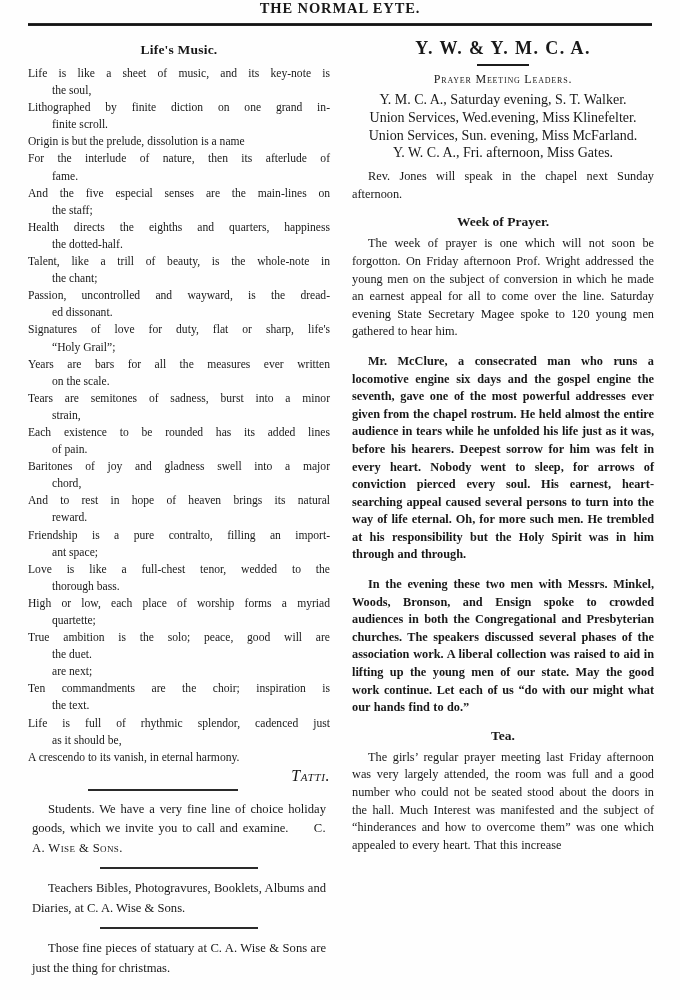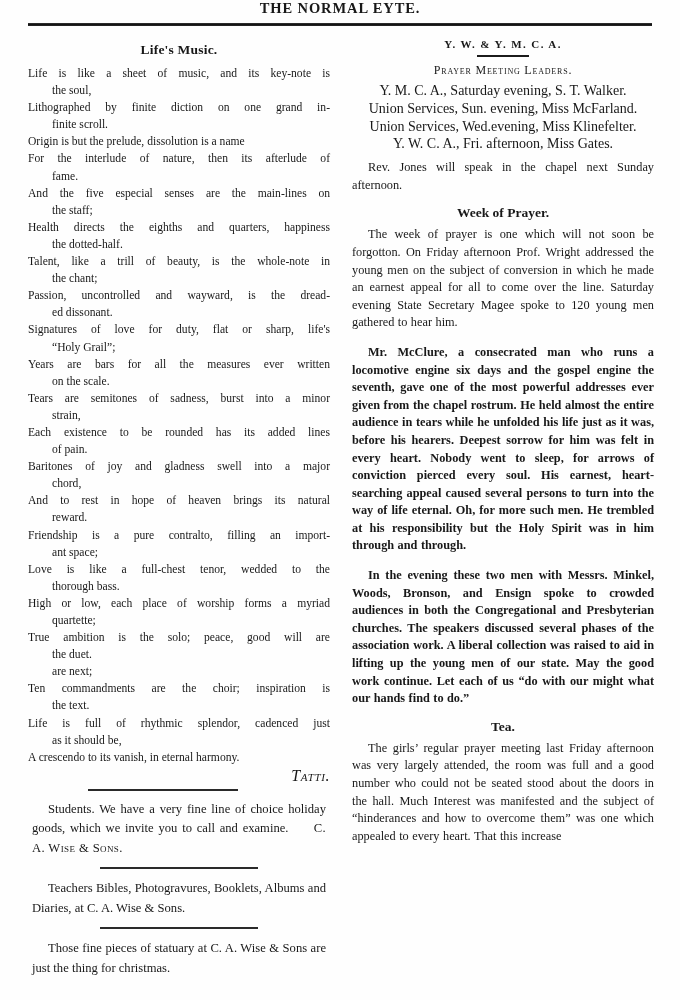--- a/index.html
+++ b/index.html
@@ -52,21 +52,21 @@
 
   
   h2.sec-title {
     font-size: 13.5px;
     font-weight: bold;
     text-align: center;
     margin: 6px 0 7px 0;
     letter-spacing: 0.2px;
   }
   h2.sec-title-lg {
-    font-size: 11px;
+    font-size: 18px;
     font-weight: bold;
     text-align: center;
     margin: 2px 0 0 0;
     letter-spacing: 1.4px;
   }
   h3.sub-title {
     font-size: 12px;
     font-weight: normal;
     text-align: center;
     font-variant: small-caps;
@@ -234,22 +234,22 @@
 
     <div class="col col-right">
 
       <h2 class="sec-title-lg">Y. W. &amp; Y. M. C. A.</h2>
       <div class="short-rule"></div>
 
       <h3 class="sub-title">Prayer Meeting Leaders.</h3>
 
       <div class="leaders" id="leaders-list">
           <span class="ln">Y. M. C. A., Saturday evening, S. T. Walker.</span>
+          <span class="ln">Union Services, Wed.evening, Miss Klinefelter.</span>
           <span class="ln">Union Services, Sun. evening, Miss McFarland.</span>
-          <span class="ln">Union Services, Wed.evening, Miss Klinefelter.</span>
           <span class="ln">Y. W. C. A., Fri. afternoon, Miss Gates.</span>
         </div>
 
       <p class="prose">Rev. Jones will speak in the chapel next Sunday afternoon.</p>
 
       <h3 class="blockhead">Week of Prayer.</h3>
       <div id="wop-body">
           <p class="prose">The week of prayer is one which will not soon be forgotton. On Friday afternoon Prof. Wright addressed the young men on the subject of conversion in which he made an earnest appeal for all to come over the line. Saturday evening State Secretary Magee spoke to 120 young men gathered to hear him.</p>
           <p class="prose">Mr. McClure, a consecrated man who runs a locomotive engine six days and the gospel engine the seventh, gave one of the most powerful addresses ever given from the chapel rostrum. He held almost the entire audience in tears while he unfolded his life just as it was, before his hearers. Deepest sorrow for him was felt in every heart. Nobody went to sleep, for arrows of conviction pierced every soul. His earnest, heart-searching appeal caused several persons to turn into the way of life eternal. Oh, for more such men. He trembled at his responsibility but the Holy Spirit was in him through and through.</p>
           <p class="prose">In the evening these two men with Messrs. Minkel, Woods, Bronson, and Ensign spoke to crowded audiences in both the Congregational and Presbyterian churches. The speakers discussed several phases of the association work. A liberal collection was raised to aid in lifting up the young men of our state. May the good work continue. Let each of us “do with our might what our hands find to do.”</p>

